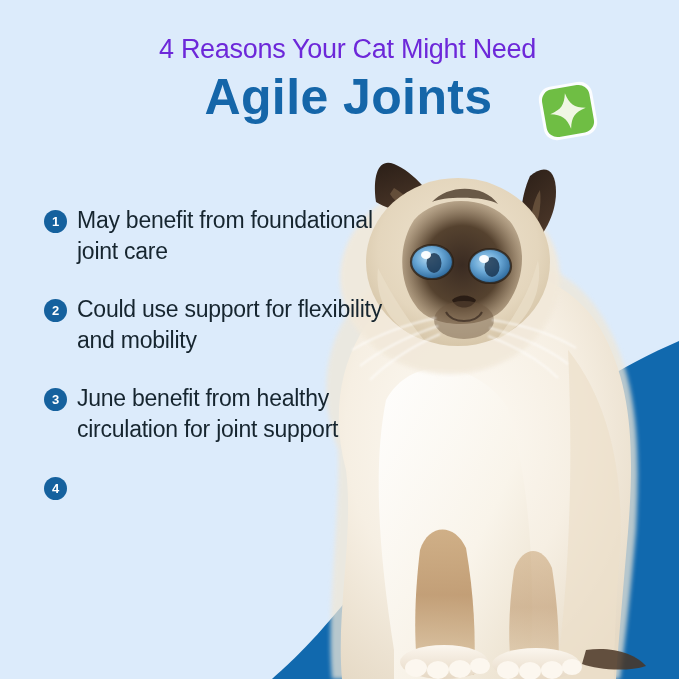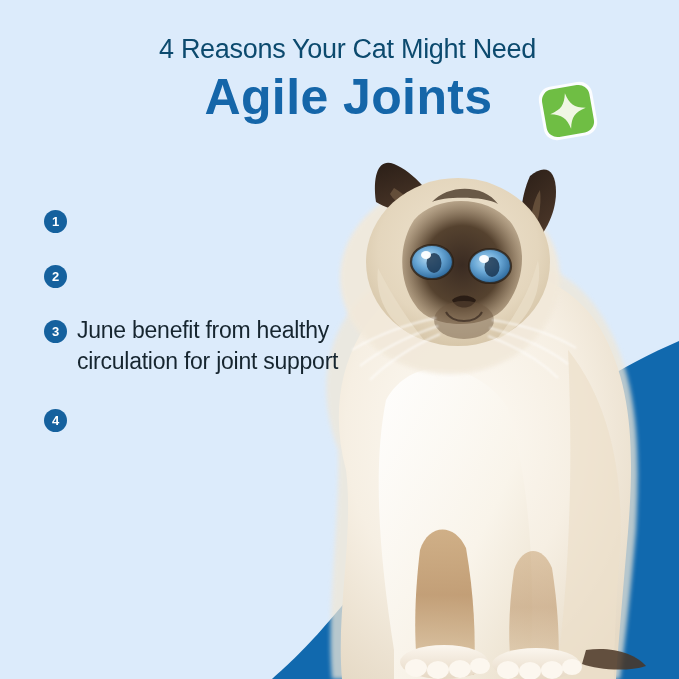--- a/index.html
+++ b/index.html
@@ -43,21 +43,21 @@
     left: 0;
     top: 32px;
     width: 679px;
     text-align: center;
   }
   .eyebrow {
     font-family: "Liberation Sans", sans-serif;
     font-size: 27px;
     line-height: 34px;
     font-weight: 400;
-    color: #0c4a6e;
+    color: #6d28d9;
     letter-spacing: -0.3px;
     margin: 0;
     padding-left: 16px;
   }
   .main-title {
     font-family: "Liberation Sans", sans-serif;
     font-size: 50px;
     line-height: 56px;
     font-weight: 700;
     color: #1566a9;
@@ -287,24 +287,26 @@
                C 41.5 37.5, 37.5 41.5, 35 53
                C 32.5 41.5, 28.5 37.5, 17 35
                C 28.5 32.5, 32.5 28.5, 35 17 Z" fill="#f0f7e4"></path>
     </g>
   </svg>
 
   <ul class="reasons-list">
 
     <li class="reason-item">
       <span class="reason-num">1</span>
+      <span class="reason-text">May benefit from foundational joint care</span>
     </li>
 
     <li class="reason-item">
       <span class="reason-num">2</span>
+      <span class="reason-text">Could use support for flexibility and mobility</span>
     </li>
 
     <li class="reason-item">
       <span class="reason-num">3</span>
       <span class="reason-text">June benefit from healthy circulation for joint support</span>
     </li>
 
     <li class="reason-item">
       <span class="reason-num">4</span>
     </li>

